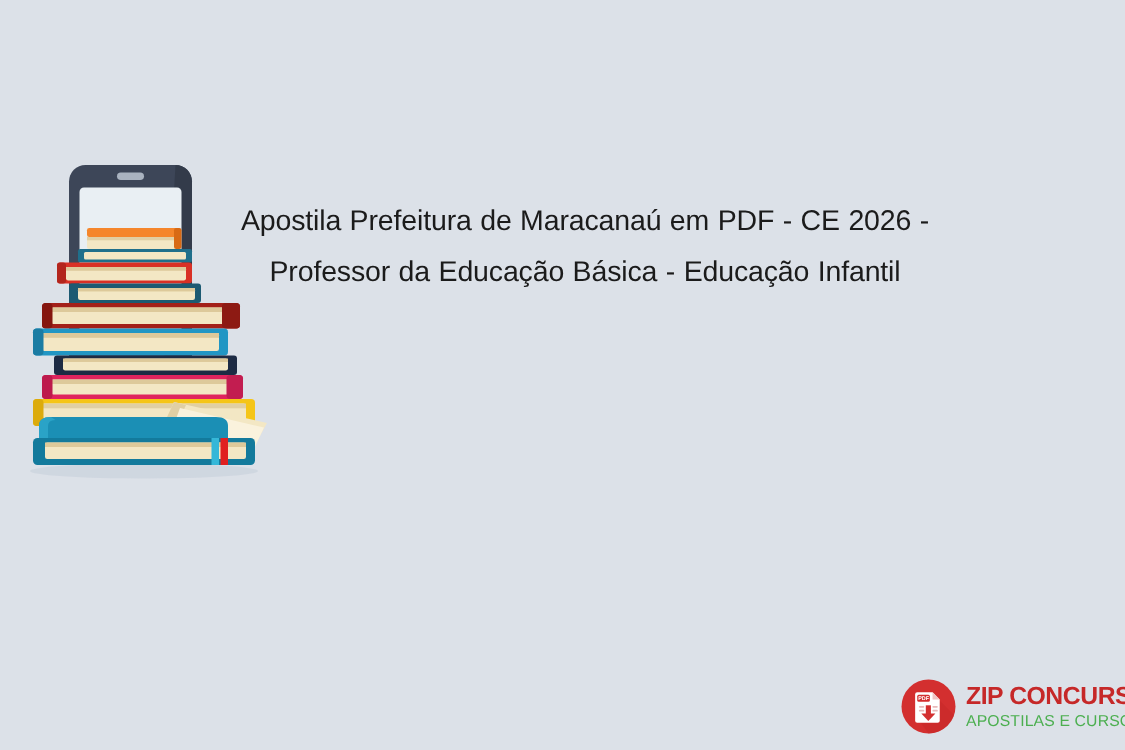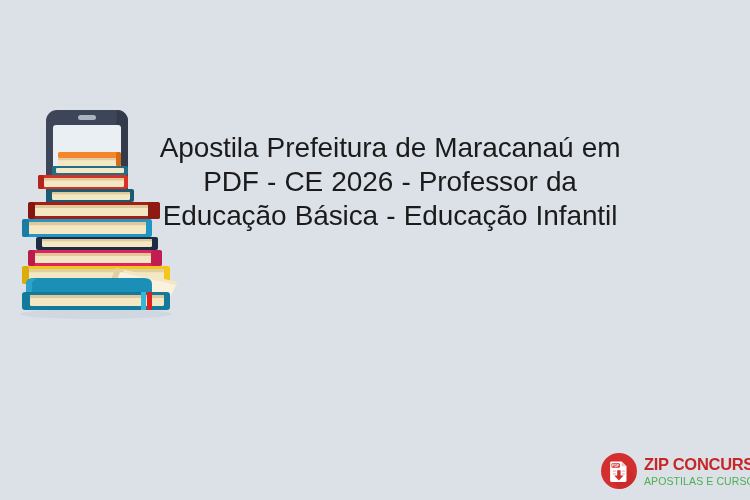--- a/index.html
+++ b/index.html
@@ -38,21 +38,21 @@
   #title-block {
     position: absolute;
     left: 148px;
     top: 131px;
     width: 484px;
     text-align: center;
   }
   #product-title {
     margin: 0;
     font-family: "Liberation Sans", sans-serif;
-    font-size: 28px;
+    font-size: 19px;
     font-weight: 400;
     line-height: 34px;
     color: #1b1b1b;
     letter-spacing: -0.1px;
     word-spacing: 0.5px;
   }
 
   
   #brand-logo {
     position: absolute;

